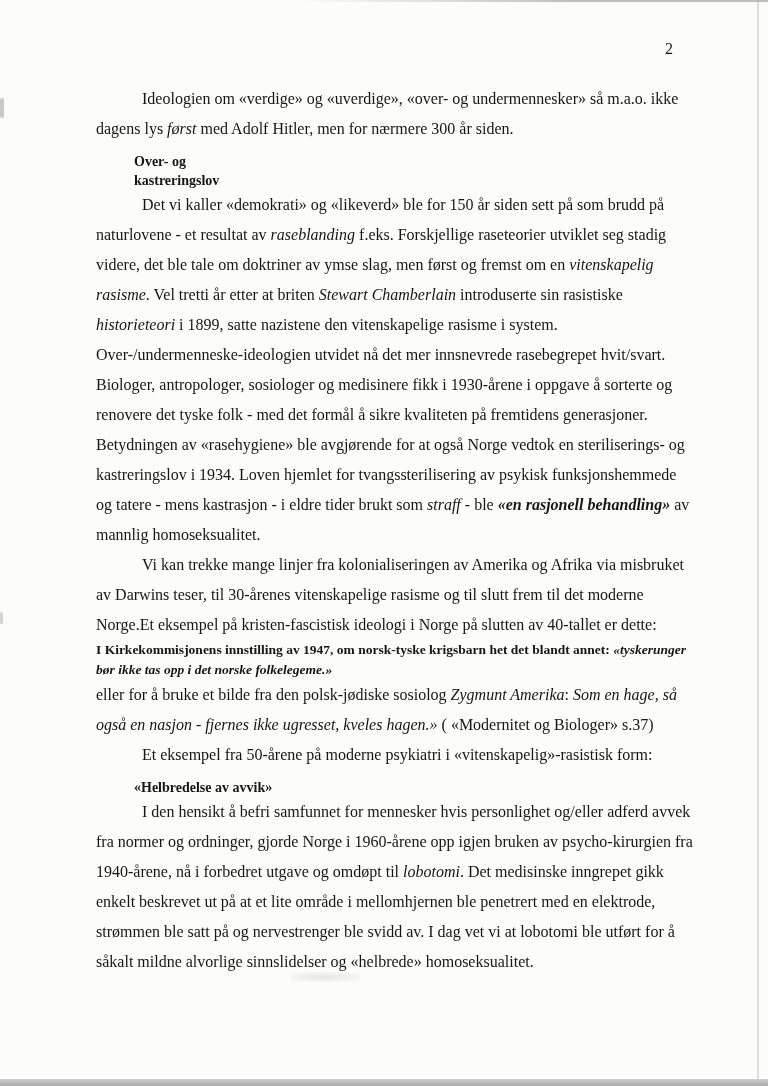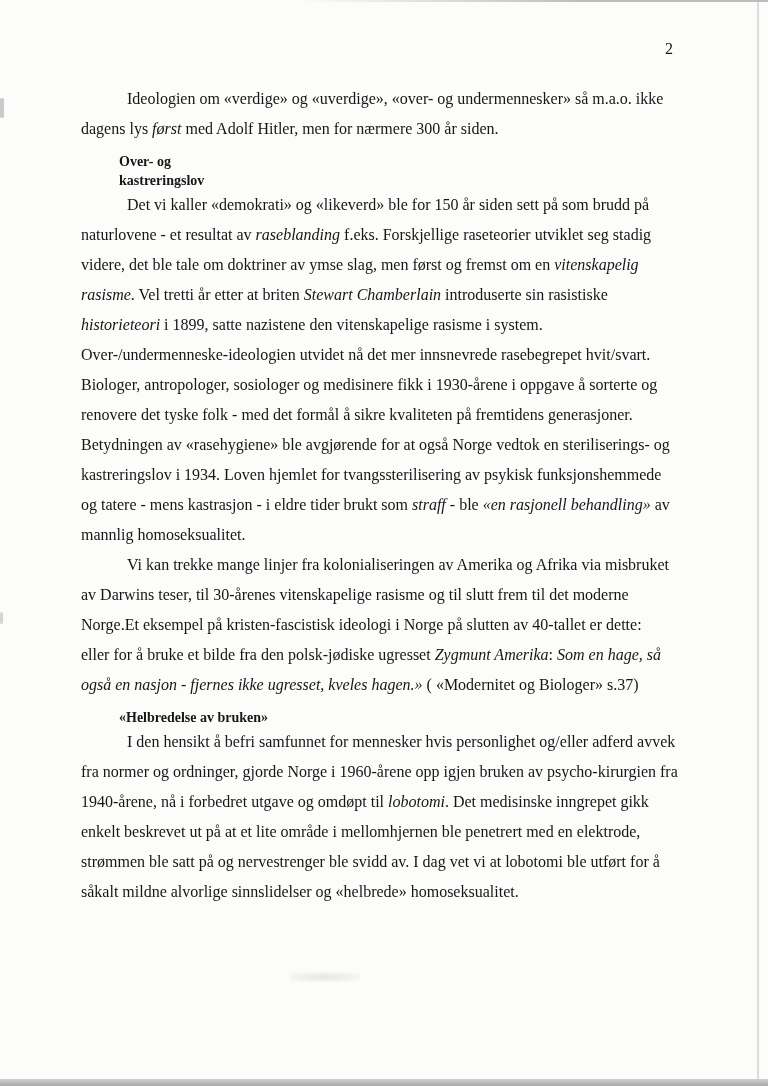--- a/index.html
+++ b/index.html
@@ -44,21 +44,21 @@
     background: linear-gradient(to bottom, #cfcfcf, #a9a9a9);
   }
   .page-number {
     position: absolute;
     left: 665px;
     top: 40px;
     font-size: 16px;
   }
   .content {
     position: absolute;
-    left: 81px;
+    left: 96px;
     top: 84px;
     width: 598px;
   }
   p.body {
     margin: 0;
     font-size: 16px;
     line-height: 30px;
     text-align: left;
   }
   p.indent { text-indent: 46px; }
@@ -71,21 +71,21 @@
   .mt10 { margin-top: 10px; }
   .mt4  { margin-top: 4px; }
   .mt8  { margin-top: 8px; margin-left: 38px; }
   p.quote {
     margin: 0;
     font-size: 13.5px;
     line-height: 20px;
     font-weight: bold;
   }
   .i  { font-style: italic; }
-  .bi { font-weight: normal; font-style: italic; margin-top: 48px; }
+  .bi { font-weight: bold; font-style: italic; margin-top: 48px; }
 </style>
 </head>
 <body>
 
 <div class="scan">
 
   <div class="artifact top-line"></div>
   <div class="artifact right-line"></div>
   <div class="artifact left-speck-1"></div>
   <div class="artifact left-speck-2"></div>
@@ -97,23 +97,25 @@
   <div class="content">
 
     <p class="body indent"><span>Ideologien om «verdige» og «uverdige», «over- og undermennesker» så m.a.o. ikke dagens lys </span><span class="i">først</span><span> med Adolf Hitler, men for nærmere 300 år siden.</span></p>
 
     <h2 class="subhead mt8"><span>Over- og</span><br><span>kastreringslov</span></h2>
 
     <p class="body indent mt10"><span>Det vi kaller «demokrati» og «likeverd» ble for 150 år siden sett på som brudd på naturlovene - et resultat av </span><span class="i">raseblanding</span><span> f.eks. Forskjellige raseteorier utviklet seg stadig videre, det ble tale om doktriner av ymse slag, men først og fremst om en </span><span class="i">vitenskapelig rasisme</span><span>. Vel tretti år etter at briten </span><span class="i">Stewart Chamberlain</span><span> introduserte sin rasistiske </span><span class="i">historieteori</span><span> i 1899, satte nazistene den vitenskapelige rasisme i system. Over-/undermenneske-ideologien utvidet nå det mer innsnevrede rasebegrepet hvit/svart. Biologer, antropologer, sosiologer og medisinere fikk i 1930-årene i oppgave å sorterte og renovere det tyske folk - med det formål å sikre kvaliteten på fremtidens generasjoner. Betydningen av «rasehygiene» ble avgjørende for at også Norge vedtok en steriliserings- og kastreringslov i 1934. Loven hjemlet for tvangssterilisering av psykisk funksjonshemmede og tatere - mens kastrasjon - i eldre tider brukt som </span><span class="i">straff</span><span> - ble </span><span class="bi">«en rasjonell behandling»</span><span> av mannlig homoseksualitet.</span></p>
 
     <p class="body indent"><span>Vi kan trekke mange linjer fra kolonialiseringen av Amerika og Afrika via misbruket av Darwins teser, til 30-årenes vitenskapelige rasisme og til slutt frem til det moderne Norge.Et eksempel på kristen-fascistisk ideologi i Norge på slutten av 40-tallet er dette:</span></p>
 
+    <p class="quote"><span>I Kirkekommisjonens innstilling av 1947, om norsk-tyske krigsbarn het det blandt annet: </span><span class="i">«tyskerunger bør ikke tas opp i det norske folkelegeme.»</span></p>
 
-    <p class="body mt4"><span>eller for å bruke et bilde fra den polsk-jødiske ugresset </span><span class="i">Zygmunt Amerika</span><span>: </span><span class="i">Som en hage, så også en nasjon - fjernes ikke ugresset, kveles hagen.»</span><span> ( «Modernitet og Biologer» s.37)</span></p>
+    <p class="body mt4"><span>eller for å bruke et bilde fra den polsk-jødiske sosiolog </span><span class="i">Zygmunt Amerika</span><span>: </span><span class="i">Som en hage, så også en nasjon - fjernes ikke ugresset, kveles hagen.»</span><span> ( «Modernitet og Biologer» s.37)</span></p>
+
+    <p class="body indent"><span>Et eksempel fra 50-årene på moderne psykiatri i «vitenskapelig»-rasistisk form:</span></p>
 
 
-
-    <h2 class="subhead mt8">«Helbredelse av bruken»</h2>
+    <h2 class="subhead mt8">«Helbredelse av avvik»</h2>
 
     <p class="body indent mt10"><span>I den hensikt å befri samfunnet for mennesker hvis personlighet og/eller adferd avvek fra normer og ordninger, gjorde Norge i 1960-årene opp igjen bruken av psycho-kirurgien fra 1940-årene, nå i forbedret utgave og omdøpt til </span><span class="i">lobotomi</span><span>. Det medisinske inngrepet gikk enkelt beskrevet ut på at et lite område i mellomhjernen ble penetrert med en elektrode, strømmen ble satt på og nervestrenger ble svidd av. I dag vet vi at lobotomi ble utført for å såkalt mildne alvorlige sinnslidelser og «helbrede» homoseksualitet.</span></p>
 
   </div>
 </div>
 
 </body></html>

